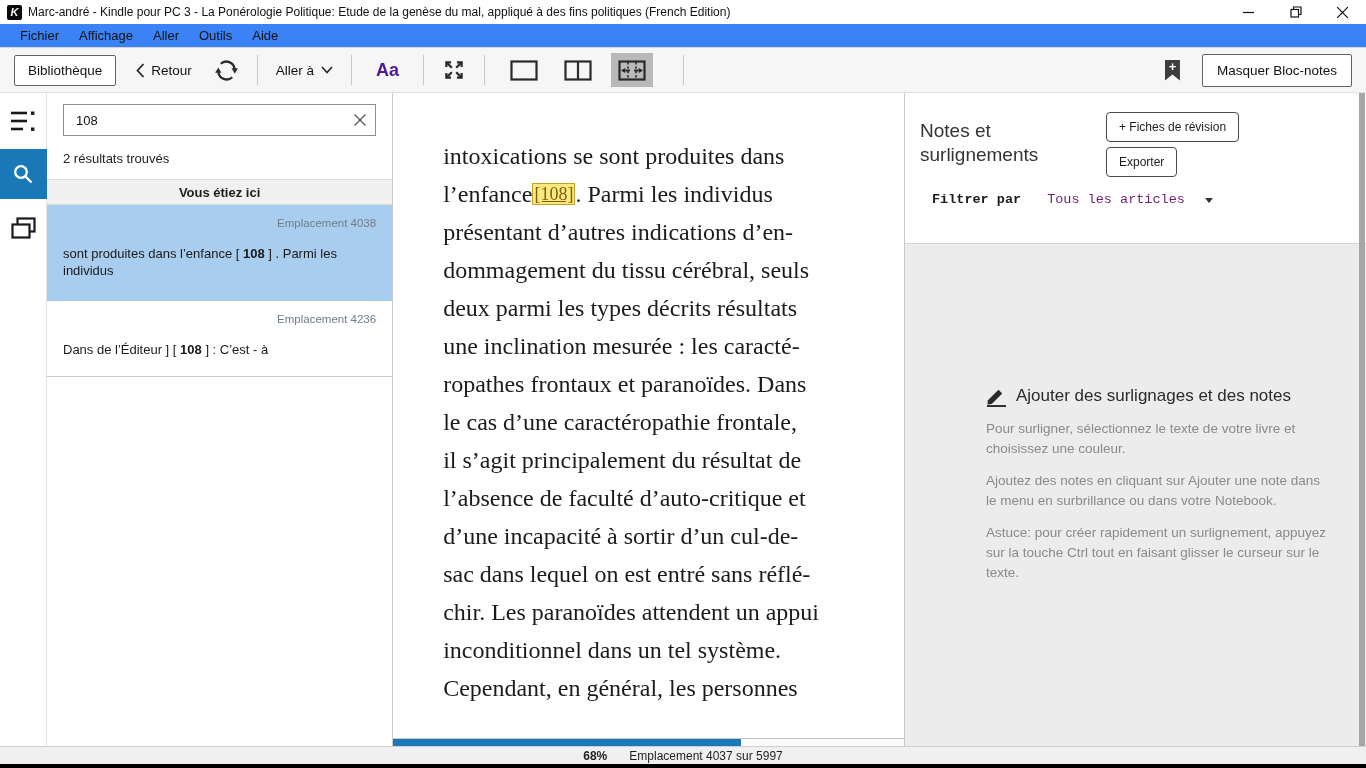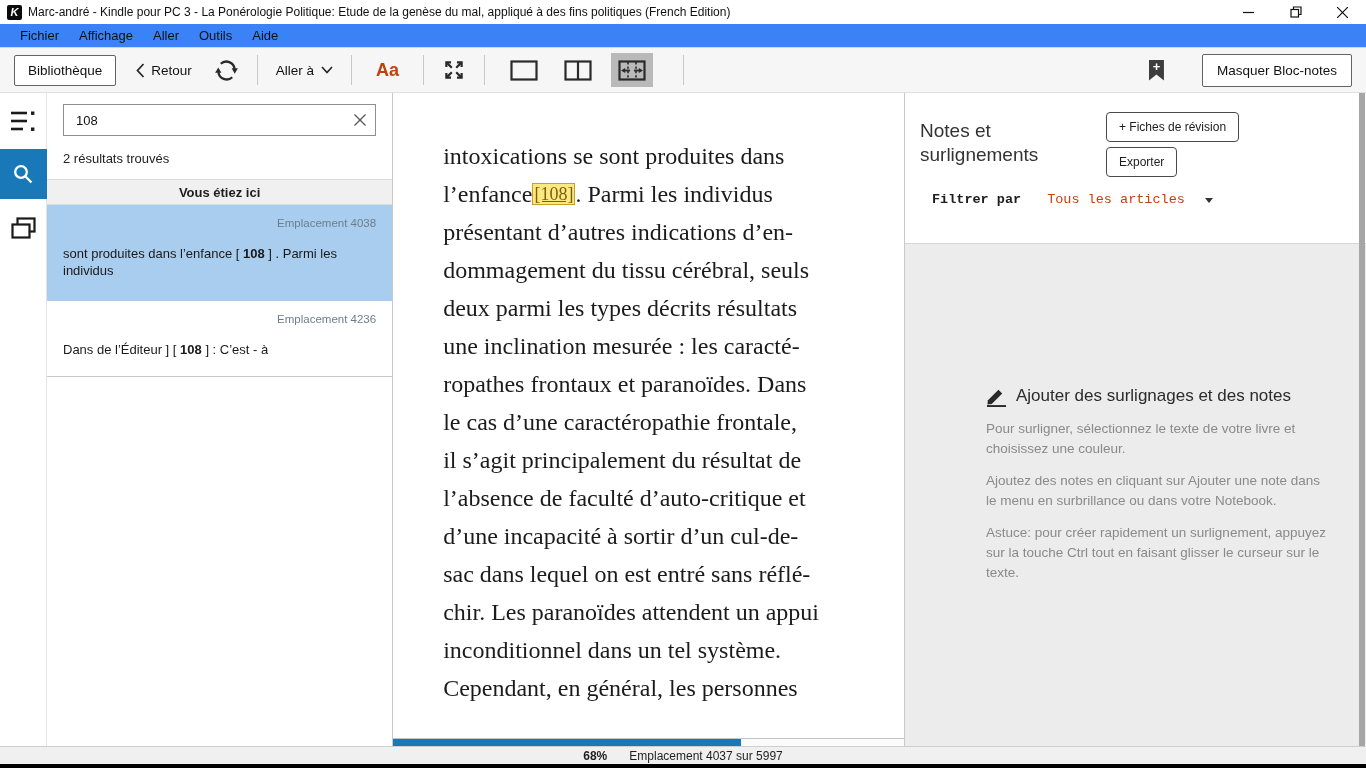--- a/index.html
+++ b/index.html
@@ -24,29 +24,29 @@
   .toolbar { height:46px; background:#f6f6f6; border-top:1px solid #d5d5d5; border-bottom:1px solid #e0e0e0;
              display:flex; align-items:center; }
   .btn { background:#fff; border:1px solid #636363; font-size:13.5px; color:#111;
          padding:7px 13px; border-radius:2px; }
   .btn-library { margin-left:14px; }
   .tb-back { display:flex; align-items:center; gap:6px; margin-left:20px; font-size:13.5px; color:#111; }
   .tb-ico { display:flex; align-items:center; justify-content:center; }
   .tb-sync { margin-left:22px; }
   .vsep { width:1px; height:30px; background:#c9c9c9; margin:0 18px; }
   .tb-goto { display:flex; align-items:center; gap:7px; font-size:13.5px; color:#111; }
-  .tb-aa { font-size:18px; font-weight:600; color:#c2410c; margin:0 6px; }
+  .tb-aa { font-size:18px; font-weight:600; color:#4c1d95; margin:0 6px; }
   .view-btn { width:42px; height:34px; display:flex; align-items:center; justify-content:center; margin-right:12px; }
   .view-btn.selected { background:#b9b9b9; }
   .tb-spacer { flex:1; }
   .bookmark { width:15px; height:21px; background:#3d3d3d; margin-right:22px; position:relative;
               clip-path:polygon(0 0,100% 0,100% 100%,50% 72%,0 100%); }
   .bookmark span { position:absolute; top:0; left:0; right:0; text-align:center; color:#fff;
                    font-size:13px; line-height:14px; font-weight:bold; }
-  .btn-masquer { margin-right:14px; padding:8px 14px;margin-left:16px; }
+  .btn-masquer { margin-right:14px; padding:8px 14px; }
 
   
   .main { height:653px; display:flex; }
 
   
   .iconstrip { width:47px; border-right:1px solid #e4e4e4; display:flex; flex-direction:column; align-items:center; }
   .strip-btn { width:47px; height:40px; display:flex; align-items:center; justify-content:center; }
   .strip-btn.first { margin-top:8px; }
   .strip-btn.search-sel { height:50px; margin-top:8px; background:var(--accent); }
   .strip-btn.pages { margin-top:9px; }
@@ -82,21 +82,21 @@
   
   .notespanel { flex:1; display:flex; flex-direction:column; position:relative; background:#fff; }
   .np-header { height:151px; position:relative; border-bottom:1px solid #d6d6d6; background:#fff; }
   .np-title { position:absolute; left:15px; top:26px; width:160px; font-size:19px; line-height:24px; color:#333; }
   .np-buttons { position:absolute; left:201px; top:19px; display:flex; flex-direction:column;
                 align-items:flex-start; gap:5px; }
   .np-btn { background:#fff; border:1.5px solid #4a4a4a; border-radius:4px; font-size:12px; color:#1d1d1d;
             padding:7px 12px; }
   .filter-row { position:absolute; left:27px; top:99px; display:flex; align-items:center; gap:26px;font-family:Liberation Mono, monospace; }
   .filter-label { font-size:13.5px; font-weight:bold; color:#1d1d1d; }
-  .filter-value { font-size:13.5px; color:#c2410c; display:flex; align-items:center; gap:20px; }
+  .filter-value { font-size:13.5px; color:#701a75; display:flex; align-items:center; gap:20px; }
   .caret-down { width:0; height:0; border-left:4.5px solid transparent; border-right:4.5px solid transparent;
                 border-top:5.5px solid #333; margin-top:2px; }
   .np-body { flex:1; background:#ececec; }
   .empty-state { margin:141px 40px 0 81px; width:340px; }
   .empty-head { display:flex; align-items:center; gap:9px; }
   .empty-title { font-size:17px; color:#2b2b2b; white-space:nowrap; }
   .empty-state p { margin-top:12px; font-size:13.5px; line-height:20px; color:#8a8a8a; }
   .np-scrollbar { position:absolute; right:1px; top:0; bottom:0; width:6px; background:#a6a6a6; }
 
   

